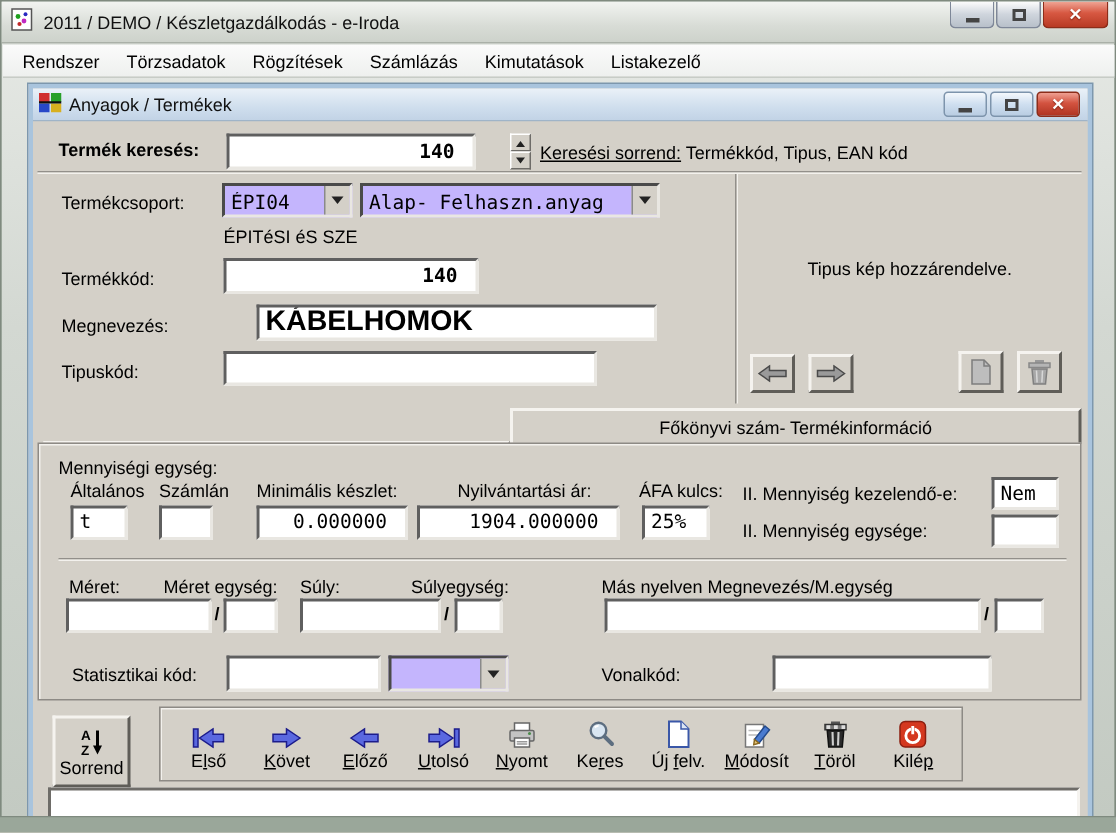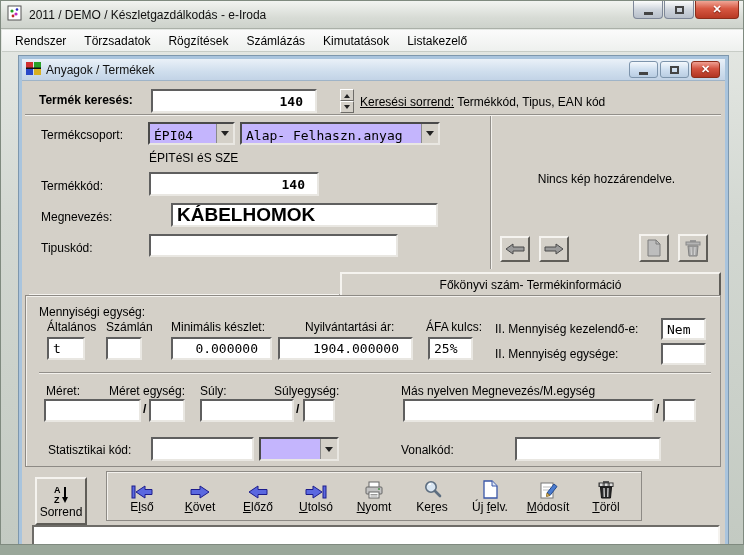--- a/index.html
+++ b/index.html
@@ -183,21 +183,21 @@
       <span class="lbl" style="left:19px;top:98px;">Termékkód:</span>
       <div class="field num b" style="left:127px;top:91px;width:170px;height:24px;">140</div>
 
       <span class="lbl" style="left:19px;top:129px;">Megnevezés:</span>
       <div class="field" style="left:127px;top:122px;width:267px;height:24px;font-family:'Liberation Sans',sans-serif;font-weight:bold;font-size:19px;margin-left:22px;">KÁBELHOMOK</div>
 
       <span class="lbl" style="left:19px;top:160px;">Tipuskód:</span>
       <div class="field" style="left:127px;top:153px;width:249px;height:23px;"></div>
 
       <div style="position:absolute;left:470px;top:35px;width:229px;height:153px;">
-        <span style="position:absolute;left:0;top:56px;width:100%;text-align:center;">Nincs kép hozzárendelve.</span>
+        <span style="position:absolute;left:0;top:56px;width:100%;text-align:center;">Tipus kép hozzárendelve.</span>
         <div class="imgbtn raised" style="left:8px;top:120px;width:30px;height:26px;">
           <svg width="20" height="12" viewBox="0 0 20 12">
               <polygon points="1,6 8,1 8,4 19,4 19,8 8,8 8,11" fill="#9a9a9a" stroke="#4a4a4a"></polygon>
             </svg>
         </div>
         <div class="imgbtn raised" style="left:47px;top:120px;width:30px;height:26px;">
           <svg width="20" height="12" viewBox="0 0 20 12">
               <polygon points="19,6 12,1 12,4 1,4 1,8 12,8 12,11" fill="#9a9a9a" stroke="#4a4a4a"></polygon>
             </svg>
         </div>
@@ -380,20 +380,31 @@
                 <rect x="8" y="3.5" width="2.5" height="2.5" fill="#ddd"></rect>
                 <rect x="13" y="3.5" width="2.5" height="2.5" fill="#ddd"></rect>
                 <path d="M3.5 7 H14.5 L13.5 18 H4.5 Z" fill="#2a2a2a" stroke="#111"></path>
                 <line x1="7" y1="8" x2="7.3" y2="17" stroke="#cfcfcf" stroke-width="1.4"></line>
                 <line x1="11" y1="8" x2="10.7" y2="17" stroke="#cfcfcf" stroke-width="1.4"></line>
               </svg>
             </span>
           <span class="tb-label"><u>T</u>öröl</span>
         </button>
 
+        <button class="tb-item">
+          <span class="ico">
+              <svg width="19" height="19" viewBox="0 0 19 19">
+                <rect x="1" y="1" width="17" height="17" rx="3.5" fill="#d4381f" stroke="#8c1f10"></rect>
+                <circle cx="9.5" cy="10.5" r="4.6" fill="none" stroke="#fff" stroke-width="1.9"></circle>
+                <rect x="8.3" y="3" width="2.4" height="6" fill="#d4381f"></rect>
+                <line x1="9.5" y1="4" x2="9.5" y2="9.5" stroke="#fff" stroke-width="1.9"></line>
+              </svg>
+            </span>
+          <span class="tb-label">Kilé<u>p</u></span>
+        </button>
 
       </div>
 
       <div class="strip" style="left:10px;top:444px;width:688px;height:21px;"></div>
 
     </div>
   </div>
 </div>
 
 </body></html>

